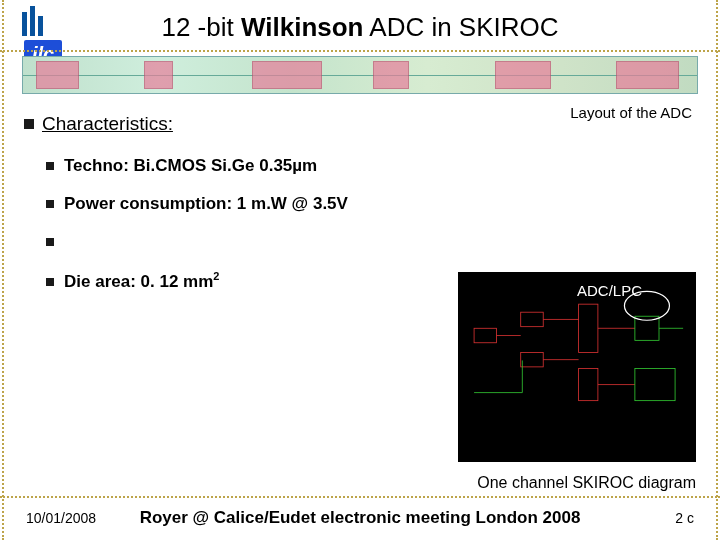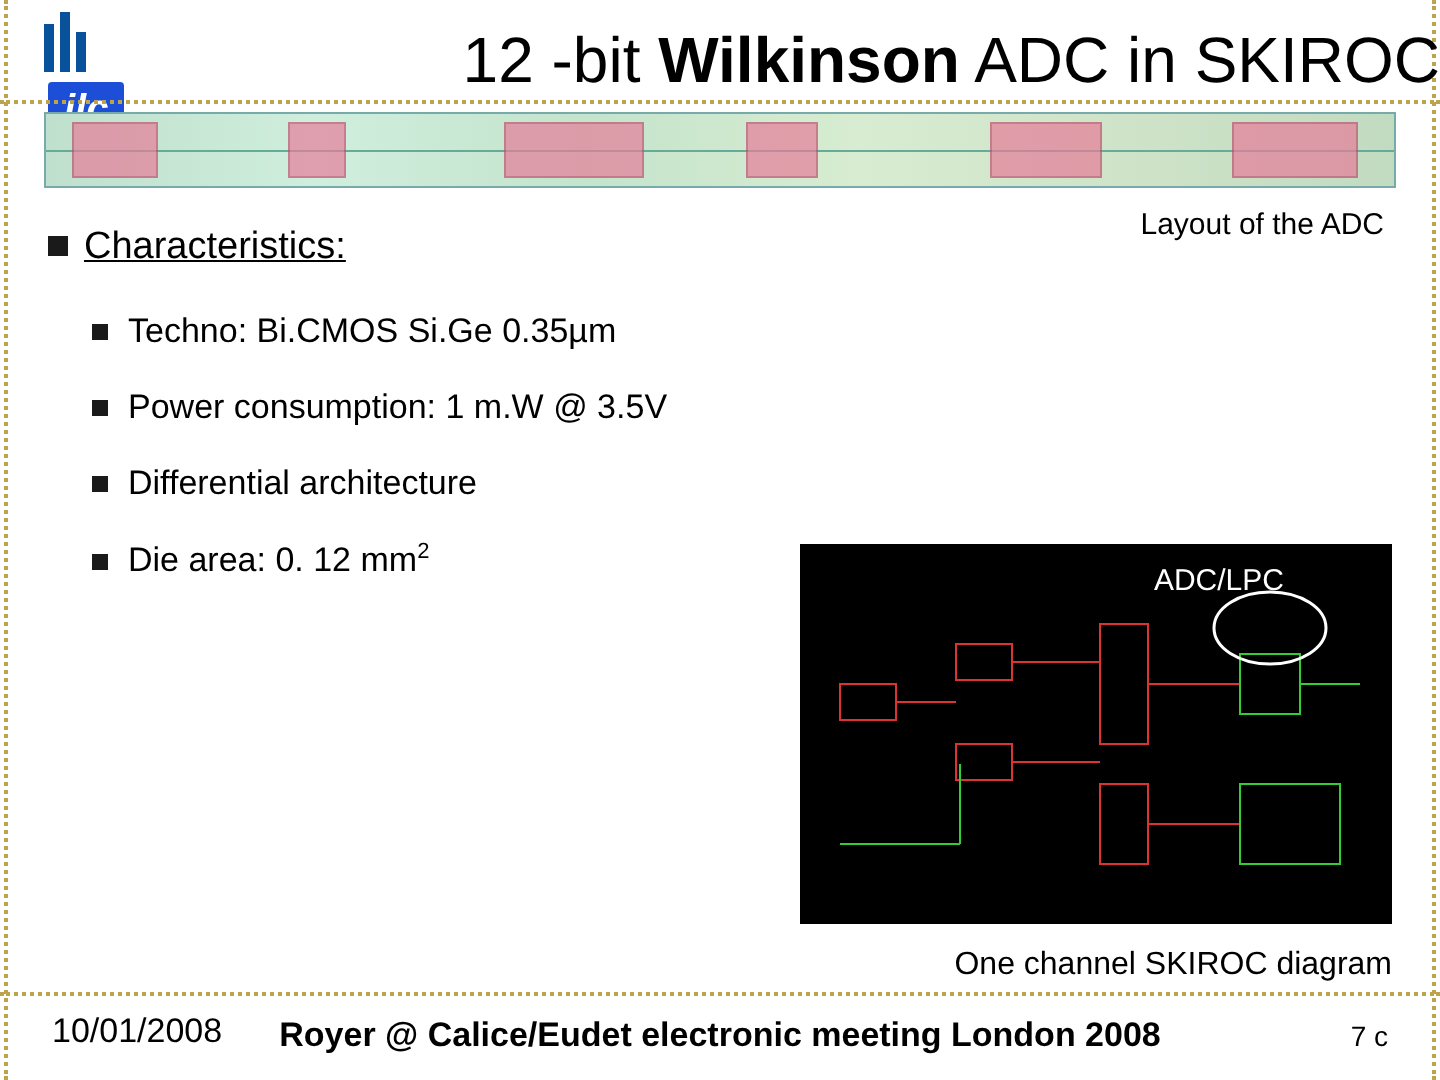--- a/index.html
+++ b/index.html
@@ -4,41 +4,41 @@
 <style>
   html,body{margin:0;padding:0}
   body{width:720px;height:540px;background:#fff;font-family:Arial,Helvetica,sans-serif;color:#000;position:relative;overflow:hidden}
   .logo{position:absolute;top:6px;left:22px;width:66px;height:36px}
   .logo-bars{display:inline-block;vertical-align:middle}
   .logo-bars span{display:inline-block;width:5px;background:#08529c;margin-right:3px}
   .logo-bars span:nth-child(1){height:24px}
   .logo-bars span:nth-child(2){height:30px}
   .logo-bars span:nth-child(3){height:20px}
   .logo-text{display:inline-block;vertical-align:middle;background:#1d4ed8;color:#fff;font-style:italic;font-weight:700;padding:3px 8px;font-size:20px;border-radius:2px;margin-left:2px}
-  .title{position:absolute;top:12px;left:0;right:0;text-align:right;font-size:32px}
+  .title{position:absolute;top:12px;left:0;right:0;text-align:center;font-size:26px}
   .title .b{font-weight:700}
   .hr-dots{position:absolute;left:0;right:0;height:0;border-top:2px dotted #bda44a}
   .hr-dots.top{top:50px}
   .hr-dots.bot{bottom:42px}
   .layout-strip{position:absolute;top:56px;left:22px;right:22px;height:36px;border:1px solid #7aa;background:linear-gradient(90deg,#bfe0cc,#cfeedd 20%,#c4e4cc 40%,#d7ecd1 60%,#cfe3c8 80%,#c1dbc1)}
   .layout-strip::before{content:"";position:absolute;left:0;right:0;top:50%;border-top:1px solid #6a9;}
   .strip-seg{position:absolute;top:4px;bottom:4px;background:#e67e9a;opacity:.7;border:1px solid #c05070}
   .caption-r{position:absolute;top:104px;right:28px;font-size:15px}
   .sec{position:absolute;top:113px;left:24px;font-size:19px}
   .sec .sq{display:inline-block;width:10px;height:10px;background:#1a1a1a;margin-right:8px;vertical-align:1px}
   .sec .u{text-decoration:underline}
   ul.chars{position:absolute;top:156px;left:46px;margin:0;padding:0;list-style:none}
-  ul.chars li{font-size:17px;font-weight:400;margin:0 0 18px}
+  ul.chars li{font-size:17px;font-weight:700;margin:0 0 18px}
   ul.chars li .sq{display:inline-block;width:8px;height:8px;background:#1a1a1a;margin-right:10px;vertical-align:1px}
   ul.chars li sup{font-size:11px}
-  .schem{position:absolute;top:272px;right:24px;width:296px;height:190px;background:#000}
+  .schem{position:absolute;top:272px;right:24px;width:238px;height:190px;background:#000}
   .schem .lbl{position:absolute;top:10px;right:54px;color:#fff;font-size:15px}
   .schem svg{position:absolute;inset:0}
   .caption-r2{position:absolute;bottom:48px;right:24px;font-size:16px}
-  .footer-date{position:absolute;bottom:14px;left:26px;font-size:17px}
+  .footer-date{position:absolute;bottom:14px;left:26px;font-size:14px}
   .footer-mid{position:absolute;bottom:12px;left:0;right:0;text-align:center;font-size:17px;font-weight:700}
   .footer-pg{position:absolute;bottom:14px;right:26px;font-size:14px}
   .side-dots-l{position:absolute;top:0;bottom:0;left:2px;width:0;border-left:2px dotted #bda44a}
   .side-dots-r{position:absolute;top:0;bottom:0;right:2px;width:0;border-right:2px dotted #bda44a}
 </style>
 </head>
 <body>
 
 <div class="side-dots-l"></div>
 <div class="side-dots-r"></div>
@@ -65,21 +65,21 @@
 
 <div class="caption-r">Layout of the ADC</div>
 
 <div class="sec">
   <span class="sq"></span><span class="u">Characteristics:</span>
 </div>
 
 <ul class="chars">
   <li><span class="sq"></span><span>Techno: Bi.CMOS Si.Ge 0.35µm</span></li>
   <li><span class="sq"></span><span>Power consumption: 1 m.W @ 3.5V</span></li>
-  <li><span class="sq"></span><span>Differential architecture</span></li>
+  <li><span class="sq"></span></li>
   <li><span class="sq"></span><span>Die area: 0. 12 mm</span><sup>2</sup></li>
 </ul>
 
 <div class="schem">
   <div class="lbl">ADC/LPC</div>
   <svg viewBox="0 0 296 190">
     <g stroke="#d33" stroke-width="1" fill="none">
       <rect x="20" y="70" width="28" height="18"></rect>
       <rect x="78" y="50" width="28" height="18"></rect>
       <rect x="78" y="100" width="28" height="18"></rect>
@@ -97,13 +97,13 @@
     </g>
   </svg>
 </div>
 
 <div class="caption-r2">One channel SKIROC diagram</div>
 
 <div class="hr-dots bot"></div>
 
 <div class="footer-date">10/01/2008</div>
 <div class="footer-mid">Royer @ Calice/Eudet electronic meeting London 2008</div>
-<div class="footer-pg">7 c</div>
+<div class="footer-pg">2 c</div>
 
 </body></html>

